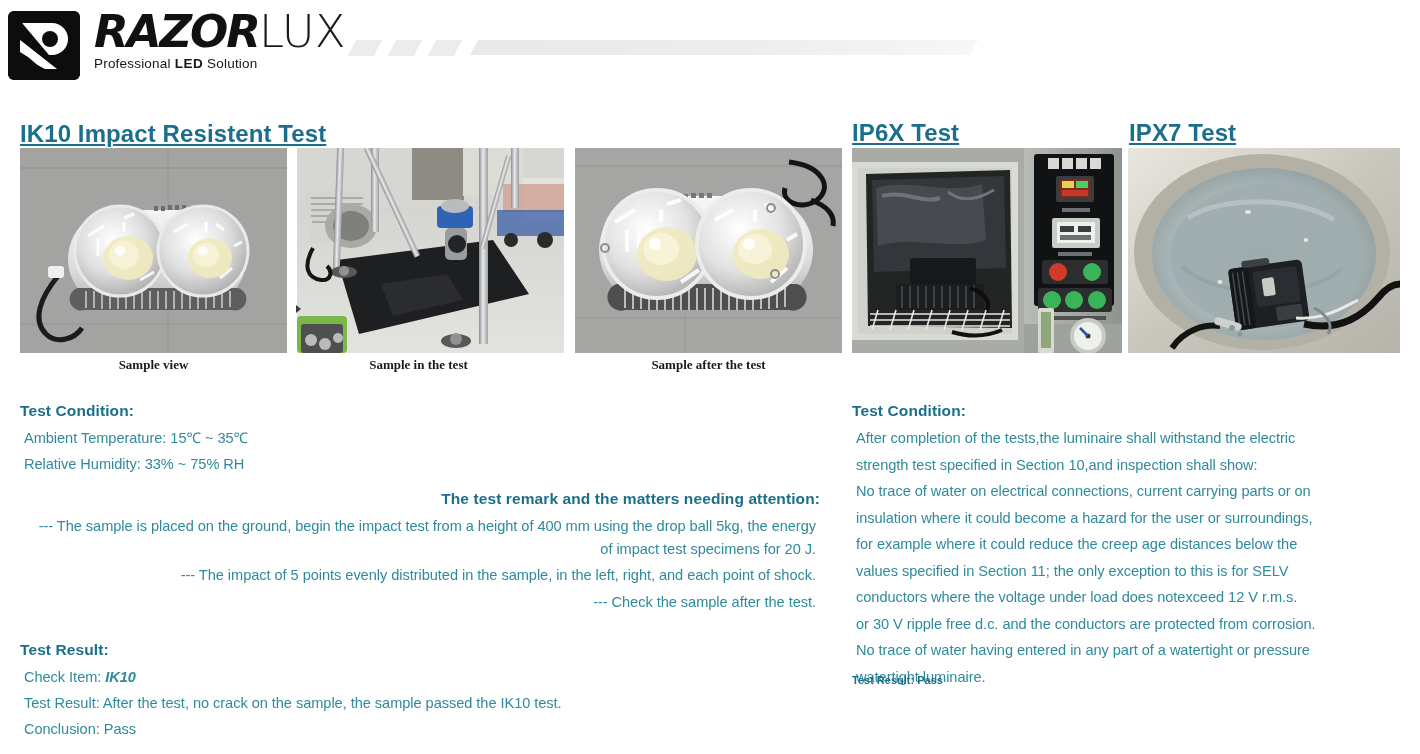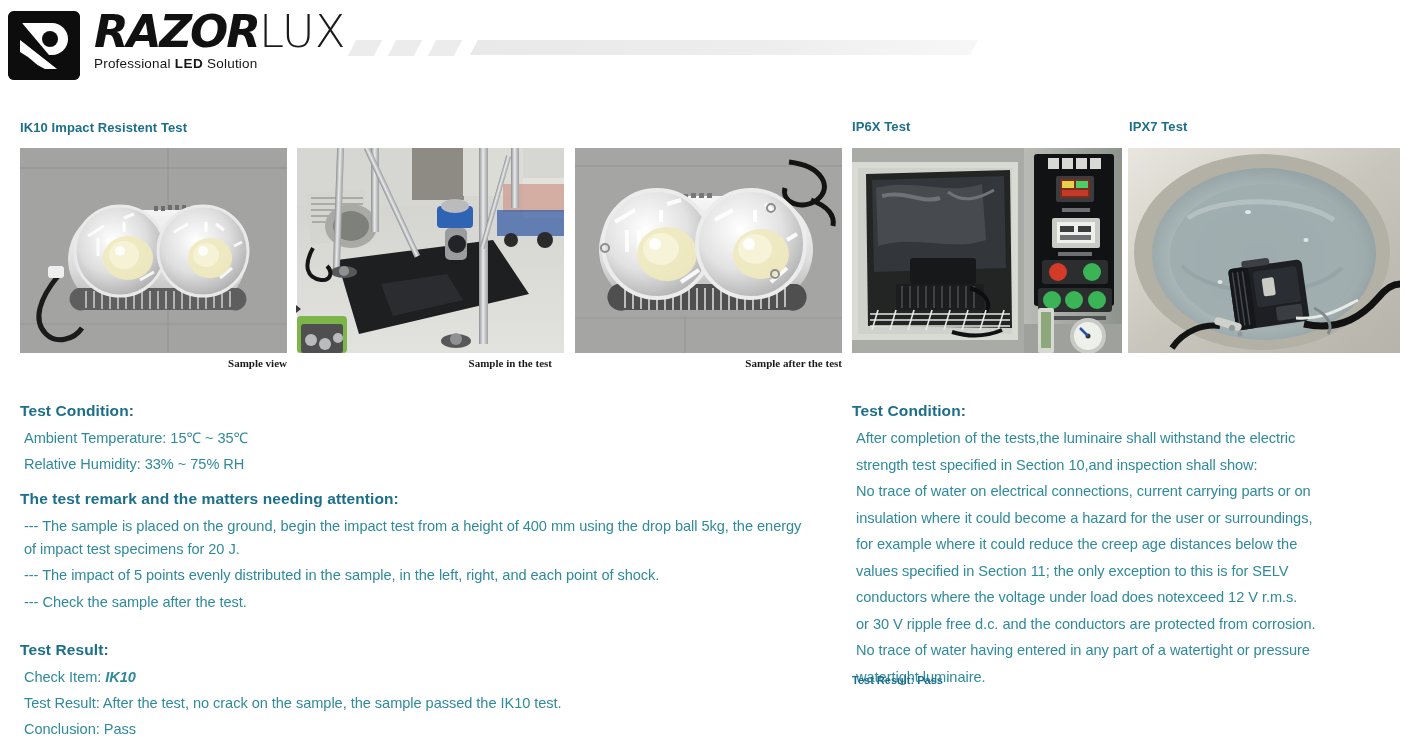--- a/index.html
+++ b/index.html
@@ -38,33 +38,34 @@
   .slash{position:absolute;top:4px;width:26px;height:16px;background:#ececec;
          transform:skewX(-28deg);}
   .bar{position:absolute;left:122px;top:4px;width:500px;height:15px;
        background:linear-gradient(to right,#e9e9e9 0%, #ededed 55%, #f7f7f7 100%);
        transform:skewX(-28deg);transform-origin:left center;}
 
   
   .sec-title{
     position:absolute;
     font-family:"Liberation Sans", sans-serif;
-    font-size:13px;font-weight:bold;color:#1b6f8b;letter-spacing:.1px;
+    font-size:24px;font-weight:bold;color:#1b6f8b;letter-spacing:.1px;
     white-space:nowrap;
+    text-decoration:underline;
   }
   #t-ik10{left:20px;top:120px;}
   #t-ip6x{left:852px;top:119px;}
   #t-ipx7{left:1129px;top:119px;}
 
   
   .photo{position:absolute;overflow:hidden;background:#9a9a9a;}
   .cap{
-    position:absolute;text-align:right;
+    position:absolute;text-align:center;
     font-family:"Liberation Serif", serif;
-    font-size:11px;font-weight:bold;color:#1a1a1a;white-space:nowrap;
+    font-size:13px;font-weight:bold;color:#1a1a1a;white-space:nowrap;
   }
   .arrow-mark{
     position:absolute;left:296px;top:305px;width:0;height:0;
     border-top:4px solid transparent;border-bottom:4px solid transparent;
     border-left:5px solid #3a3a3a;
   }
 
   
   .block{position:absolute;}
   .h-sub{
@@ -74,21 +75,21 @@
   }
   .p{
     font-family:"Liberation Sans", sans-serif;
     font-size:14.6px;line-height:22.5px;color:#2f8a9b;margin:4px;
     letter-spacing:-.05px;
   }
   .p.em b{font-style:italic;font-weight:bold;color:#2f8a9b;}
   .tight{line-height:22px;}
 
   #b-cond-l{left:20px;top:398px;width:800px;}
-  #b-remark{left:20px;top:486px;width:800px;}
+  #b-remark{left:20px;top:486px;width:800px;text-align:right;}
   #b-result{left:20px;top:637px;width:800px;}
   #b-cond-r{left:852px;top:398px;width:552px;}
   #r-result{left:852px;top:674px;width:552px;}
   .res-pass{
     font-family:"Liberation Sans", sans-serif;
     font-size:11px;font-weight:bold;color:#1b6f8b;
   }
 </style>
 </head>
 <body>

